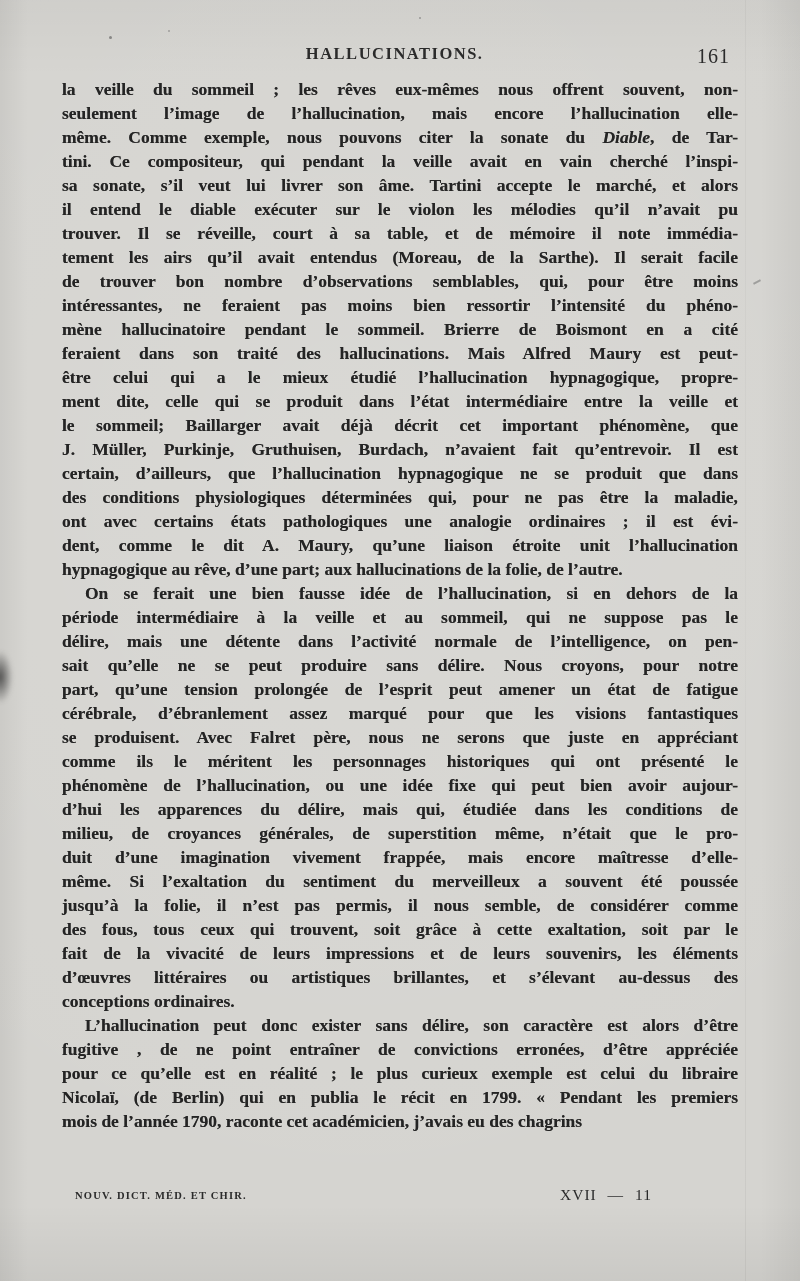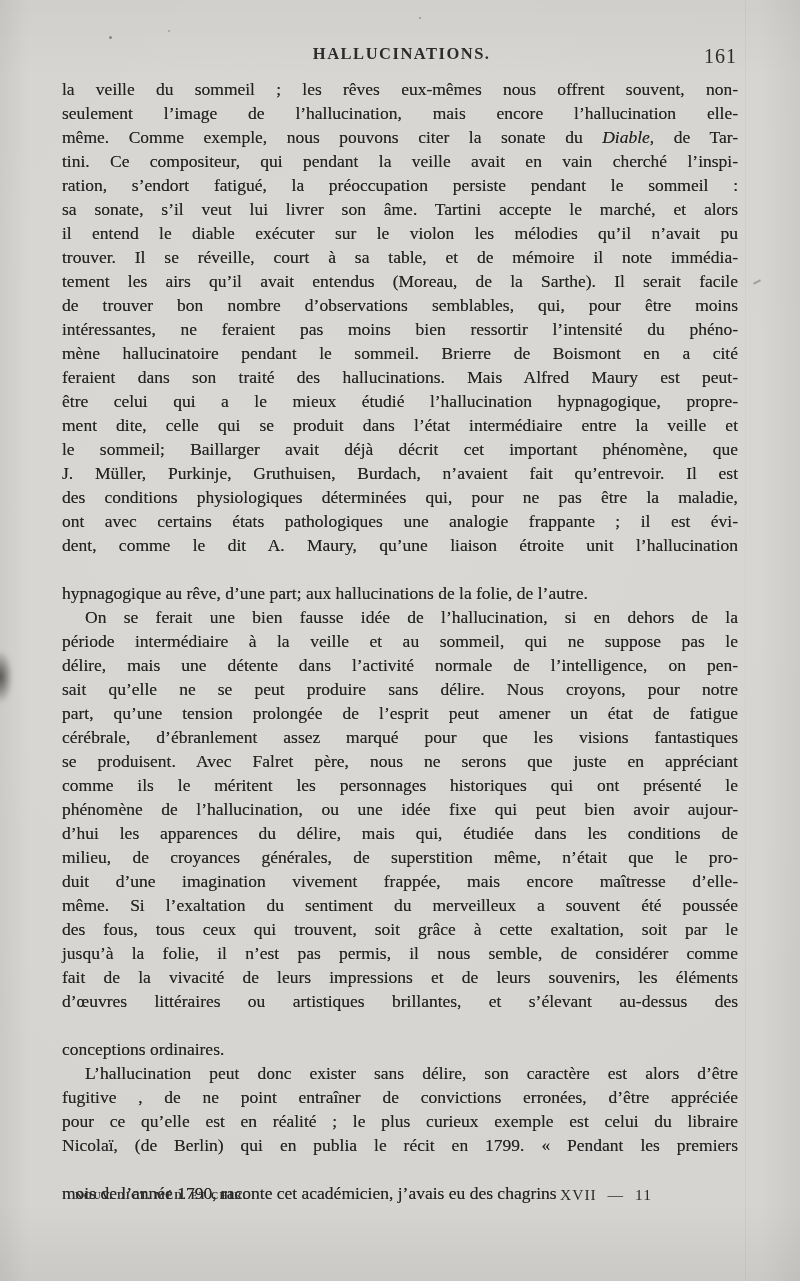--- a/index.html
+++ b/index.html
@@ -16,43 +16,43 @@
     font-family:"Liberation Serif","DejaVu Serif",serif;
     color:var(--ink);
     background:
       radial-gradient(130% 95% at 45% 38%, rgba(255,255,255,0.10), rgba(0,0,0,0) 62%),
       linear-gradient(90deg, rgba(0,0,0,0.055), rgba(0,0,0,0) 3.5%, rgba(0,0,0,0) 95%, rgba(0,0,0,0.05)),
       linear-gradient(0deg, rgba(0,0,0,0.05), rgba(0,0,0,0) 6%, rgba(0,0,0,0) 94%, rgba(0,0,0,0.03)),
       var(--paper);
   }
   
   .running-head{
-    position:absolute;top:44px;left:69px;width:676px;height:24px;
+    position:absolute;top:44px;left:62px;width:676px;height:24px;
     font-size:16.5px;letter-spacing:1.5px;color:#2b2b2b;
   }
   .running-title{
     position:absolute;left:50%;transform:translateX(-53%);
     font-weight:bold;font-weight:600;
   }
   .folio{
     position:absolute;right:8px;top:1px;font-size:20px;letter-spacing:1px;
   }
   
   .text-block{
     position:absolute;top:77px;left:62px;width:676px;
     font-size:17.5px;line-height:24px;
     text-shadow:0 0 0.5px rgba(20,20,20,0.55);
   }
-  .paragraph{margin:0;}
+  .paragraph{margin:0;font-weight:bold;}
   .line{
     text-align:justify;
     text-align-last:justify;
     white-space:normal;
   }
-  .line.last{text-align-last:left;margin-top:24px;}
+  .line.last{text-align-last:left;}
   .line.indent{text-indent:23px;}
   .line i{font-style:italic;}
   
   .footer{
     position:absolute;top:1186px;left:62px;width:676px;height:20px;
     color:#2b2b2b;
   }
   .signature{
     position:absolute;left:13px;top:4px;
     font-size:10.5px;font-weight:bold;letter-spacing:1.2px;font-family:Liberation Serif, serif;
@@ -86,54 +86,54 @@
     <span class="running-title">HALLUCINATIONS.</span>
     <span class="folio">161</span>
   </div>
 
   <div class="text-block" id="text-block">
       <div class="paragraph">
         <div class="line">la veille du sommeil ; les rêves eux-mêmes nous offrent souvent, non-</div>
         <div class="line">seulement l’image de l’hallucination, mais encore l’hallucination elle-</div>
         <div class="line">même. Comme exemple, nous pouvons citer la sonate du <i>Diable</i>, de Tar-</div>
         <div class="line">tini. Ce compositeur, qui pendant la veille avait en vain cherché l’inspi-</div>
-        <div class="line">ration, s’endort fatigué, la préoccupation persiste pendant le sommeil :</div>
         <div class="line">sa sonate, s’il veut lui livrer son âme. Tartini accepte le marché, et alors</div>
         <div class="line">il entend le diable exécuter sur le violon les mélodies qu’il n’avait pu</div>
         <div class="line">trouver. Il se réveille, court à sa table, et de mémoire il note immédia-</div>
         <div class="line">tement les airs qu’il avait entendus (Moreau, de la Sarthe). Il serait facile</div>
         <div class="line">de trouver bon nombre d’observations semblables, qui, pour être moins</div>
         <div class="line">intéressantes, ne feraient pas moins bien ressortir l’intensité du phéno-</div>
         <div class="line">mène hallucinatoire pendant le sommeil. Brierre de Boismont en a cité</div>
         <div class="line">feraient dans son traité des hallucinations. Mais Alfred Maury est peut-</div>
         <div class="line">être celui qui a le mieux étudié l’hallucination hypnagogique, propre-</div>
         <div class="line">ment dite, celle qui se produit dans l’état intermédiaire entre la veille et</div>
         <div class="line">le sommeil; Baillarger avait déjà décrit cet important phénomène, que</div>
         <div class="line">J. Müller, Purkinje, Gruthuisen, Burdach, n’avaient fait qu’entrevoir. Il est</div>
+        <div class="line">certain, d’ailleurs, que l’hallucination hypnagogique ne se produit que dans</div>
         <div class="line">des conditions physiologiques déterminées qui, pour ne pas être la maladie,</div>
-        <div class="line">ont avec certains états pathologiques une analogie frappante ; il est évi-</div>
+        <div class="line">ont avec certains états pathologiques une analogie ordinaires ; il est évi-</div>
         <div class="line">dent, comme le dit A. Maury, qu’une liaison étroite unit l’hallucination</div>
         <div class="line last">hypnagogique au rêve, d’une part; aux hallucinations de la folie, de l’autre.</div>
       </div>
       <div class="paragraph">
         <div class="line indent">On se ferait une bien fausse idée de l’hallucination, si en dehors de la</div>
         <div class="line">période intermédiaire à la veille et au sommeil, qui ne suppose pas le</div>
         <div class="line">délire, mais une détente dans l’activité normale de l’intelligence, on pen-</div>
         <div class="line">sait qu’elle ne se peut produire sans délire. Nous croyons, pour notre</div>
         <div class="line">part, qu’une tension prolongée de l’esprit peut amener un état de fatigue</div>
         <div class="line">cérébrale, d’ébranlement assez marqué pour que les visions fantastiques</div>
         <div class="line">se produisent. Avec Falret père, nous ne serons que juste en appréciant</div>
         <div class="line">comme ils le méritent les personnages historiques qui ont présenté le</div>
         <div class="line">phénomène de l’hallucination, ou une idée fixe qui peut bien avoir aujour-</div>
         <div class="line">d’hui les apparences du délire, mais qui, étudiée dans les conditions de</div>
         <div class="line">milieu, de croyances générales, de superstition même, n’était que le pro-</div>
         <div class="line">duit d’une imagination vivement frappée, mais encore maîtresse d’elle-</div>
         <div class="line">même. Si l’exaltation du sentiment du merveilleux a souvent été poussée</div>
+        <div class="line">jusqu’à la folie, il n’est pas permis, il nous semble, de considérer comme</div>
         <div class="line">des fous, tous ceux qui trouvent, soit grâce à cette exaltation, soit par le</div>
-        <div class="line">jusqu’à la folie, il n’est pas permis, il nous semble, de considérer comme</div>
         <div class="line">fait de la vivacité de leurs impressions et de leurs souvenirs, les éléments</div>
         <div class="line">d’œuvres littéraires ou artistiques brillantes, et s’élevant au-dessus des</div>
         <div class="line last">conceptions ordinaires.</div>
       </div>
       <div class="paragraph">
         <div class="line indent">L’hallucination peut donc exister sans délire, son caractère est alors d’être</div>
         <div class="line">fugitive , de ne point entraîner de convictions erronées, d’être appréciée</div>
         <div class="line">pour ce qu’elle est en réalité ; le plus curieux exemple est celui du libraire</div>
         <div class="line">Nicolaï, (de Berlin) qui en publia le récit en 1799. « Pendant les premiers</div>
         <div class="line last">mois de l’année 1790, raconte cet académicien, j’avais eu des chagrins</div>

